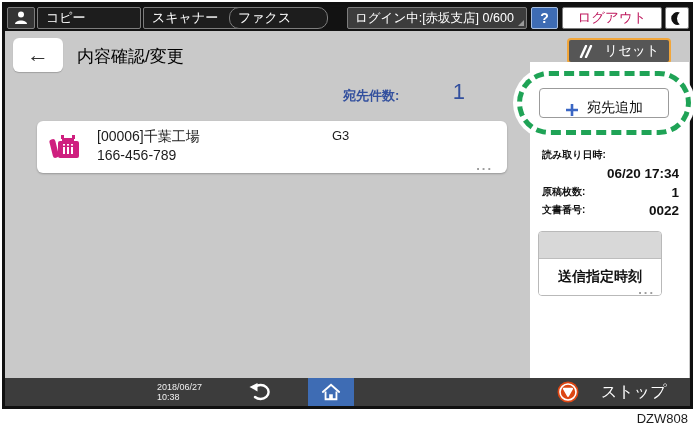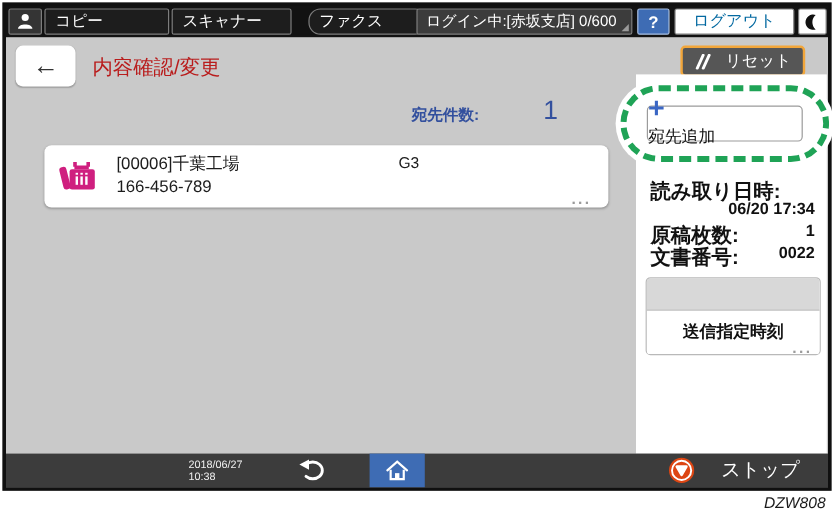--- a/index.html
+++ b/index.html
@@ -10,34 +10,34 @@
             border:3px solid #101010; background:#c9c9c9; }
 
   
   .topbar { position:absolute; left:0; top:0; width:685px; height:26px; background:#121212; }
   .tb-btn { position:absolute; top:2px; height:22px; border:1px solid #7d7d7d; border-radius:2px;
             color:#fff; font-size:13px; display:flex; align-items:center; }
   .user-btn { left:2px; width:28px; background:#343434; justify-content:center; }
   .tab { background:#1d1d1d; padding-left:8px; }
   .tab-copy { left:32px; width:104px; }
   .tab-scan { left:138px; width:100px; }
-  .tab-fax  { left:252px; width:99px;border-radius:10px; }
+  .tab-fax  { left:224px; width:99px;border-radius:10px; }
   .login-box { left:342px; width:180px; background:#3c3c3c; padding-left:7px; font-size:12.5px; }
   .login-caret { position:absolute; right:2px; bottom:2px; width:0; height:0;
                  border-left:6px solid transparent; border-bottom:6px solid #9a9a9a; }
   .help-btn { left:526px; width:27px; background:var(--accent-blue,#4d7cc0); justify-content:center;
               font-weight:bold; font-size:14px; border-color:#a8bedf; }
-  .logout-btn { left:557px; width:100px; background:#fff; color:#0369a1; justify-content:center; font-size:13.5px; }
+  .logout-btn { left:557px; width:100px; background:#fff; color:#be185d; justify-content:center; font-size:13.5px; }
   .moon-btn { left:660px; width:24px; background:#fff; justify-content:center; }
 
   
   .back-btn { position:absolute; left:8px; top:33px; width:50px; height:34px; background:#fff;
               border-radius:6px; display:flex; align-items:center; justify-content:center;
               font-size:22px; color:#333; font-weight:bold; box-shadow:0 1px 1px rgba(0,0,0,.2); }
-  .page-title { position:absolute; left:72px; top:40px; font-size:17px; color:#b91c1c; }
+  .page-title { position:absolute; left:72px; top:40px; font-size:17px; color:#000000; }
   .reset-btn { position:absolute; left:562px; top:33px; width:104px; height:26px; background:#565656;
                border:2px solid var(--orange,#f2a63a); border-radius:4px; color:#fff; font-size:13.5px;
                display:flex; align-items:center; justify-content:center; gap:10px; }
 
   
   .dest-count-label { position:absolute; left:338px; top:82px; font-size:13px; font-weight:bold;
                       color:var(--navy,#33509e); }
   .dest-count-value { position:absolute; left:418px; top:74px; width:42px; text-align:right;
                       font-size:22px; color:var(--navy,#33509e); }
 
@@ -46,51 +46,51 @@
               border-radius:6px; box-shadow:0 1px 2px rgba(0,0,0,.25); }
   .fax-icon { position:absolute; left:12px; top:11px; }
   .fax-name { position:absolute; left:60px; top:7px; font-size:14px; color:#1c1c1c; }
   .fax-number { position:absolute; left:60px; top:26px; font-size:14px; color:#1c1c1c; }
   .fax-linetype { position:absolute; left:295px; top:7px; font-size:13px; color:#1c1c1c; }
   .more-dots { color:#9b9b9b; font-size:13px; letter-spacing:2px; font-weight:bold; }
   .card-dots { position:absolute; right:14px; bottom:0px; }
 
   
   .side-panel { position:absolute; left:525px; top:57px; width:159px; height:316px; background:#fff; }
-  .info-label { position:absolute; left:12px; font-size:17px; font-weight:600; color:#111; }
+  .info-label { position:absolute; left:12px; font-size:10px; font-weight:600; color:#111; }
   .info-value { position:absolute; right:10px; font-size:13.5px; font-weight:600; color:#111; text-align:right; }
-  .field-group { position:absolute; left:8px; top:169px; width:146px; border:1px solid #b9b9b9;
+  .field-group { position:absolute; left:8px; top:169px; width:124px; border:1px solid #b9b9b9;
                  border-radius:4px; overflow:hidden; background:#fff; }
   .field-display { height:27px; background:#d8d8d8; border-bottom:1px solid #bdbdbd; }
   .send-time-btn { position:relative; height:36px; background:#fff; border:none; width:100%;
                    font-size:14px; font-weight:600; color:#111; font-family:inherit; }
   .btn-dots { position:absolute; right:6px; bottom:-2px; }
 
   
   .annotation-oval { position:absolute; left:512px; top:66px; width:174px; height:64px;
                      border:5px dashed var(--green,#1fa356); border-radius:32px; background:#fff;
                      box-shadow:0 0 0 4px #fff; z-index:5; }
   .add-dest-btn { position:absolute; left:50%; top:50%; transform:translate(-50%,-50%);
                   width:130px; height:30px; background:#fff; border:1px solid #9b9b9b; border-radius:4px;
-                  font-size:14px; color:#111; display:flex; align-items:flex-start; justify-content:center;
-                  gap:8px; white-space:nowrap; font-family:inherit;flex-direction:column; }
+                  font-size:14px; color:#111; display:flex; align-items:flex-end; justify-content:center;
+                  gap:8px; white-space:nowrap; font-family:inherit; }
 
   
   .bottombar { position:absolute; left:0; top:373px; width:685px; height:28px; background:#3c3c3c; }
   .status-btn { position:absolute; left:38px; top:0; height:28px; line-height:28px;
                 color:#fff; font-size:16px;margin-top:40px; }
   .bar-datetime { position:absolute; left:152px; top:4px; color:#f0f0f0; font-size:9px; line-height:10px; }
   .undo-btn { position:absolute; left:240px; top:2px; width:30px; height:24px;
               display:flex; align-items:center; justify-content:center; }
   .home-btn { position:absolute; left:303px; top:0; width:46px; height:28px;
               background:var(--accent-blue,#3e6cb4); display:flex; align-items:center; justify-content:center; }
   .stop-btn { position:absolute; left:552px; top:0; height:28px; display:flex; align-items:center; gap:22px; }
   .stop-label { color:#fff; font-size:16px; }
 
-  .caption { position:absolute; right:7px; top:411px; font-size:13px; color:#1a1a1a;font-style:italic; }
+  .caption { position:absolute; right:7px; top:411px; font-size:13px; color:#1a1a1a; }
 
   .icon-wrap { display:inline-flex; align-items:center; justify-content:center; }
 </style>
 </head>
 <body>
 
 <div class="page">
   <div class="device">
 
     <div class="topbar">

